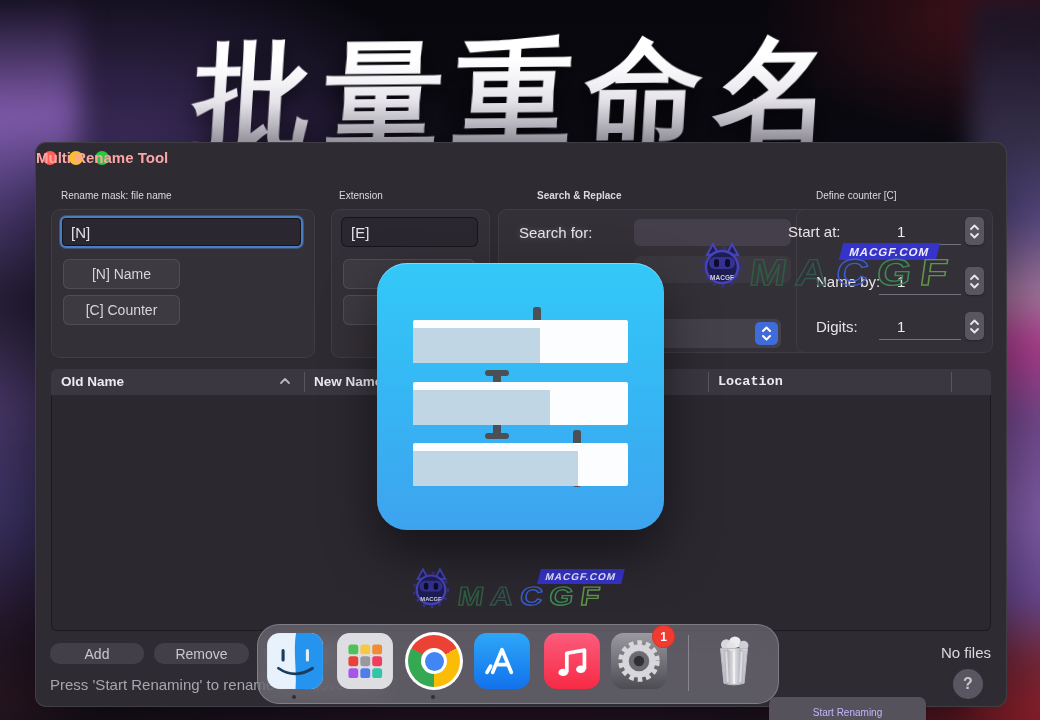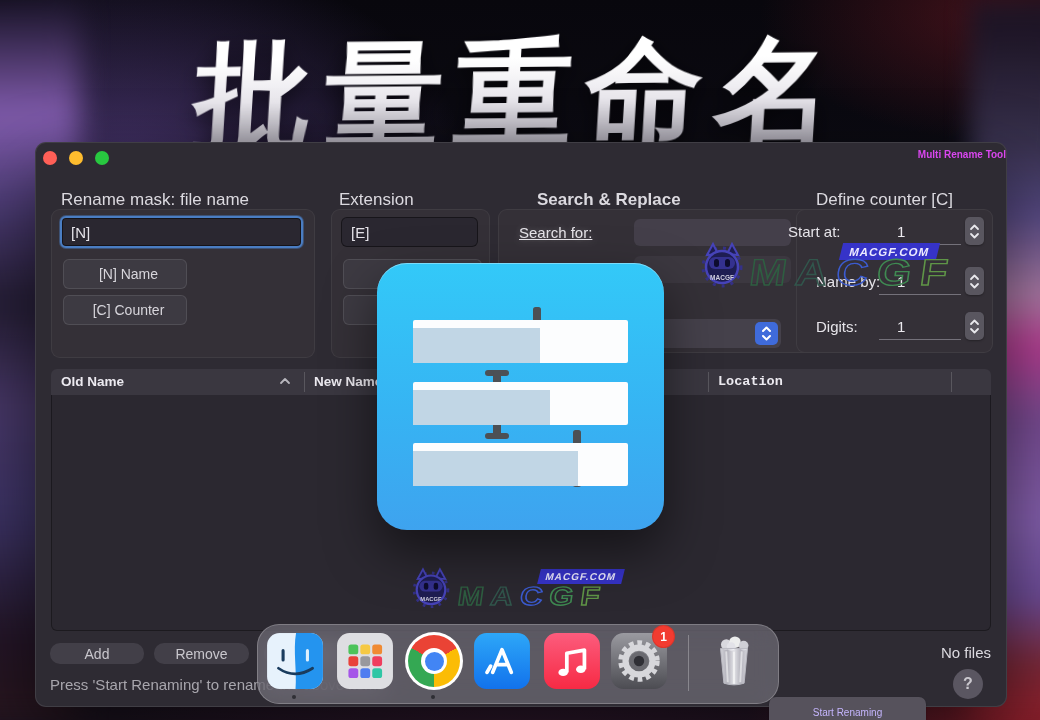--- a/index.html
+++ b/index.html
@@ -27,31 +27,31 @@
     text-shadow:none;filter:drop-shadow(0 7px 10px rgba(0,0,0,.55));}
 
   
   .win{position:absolute;left:35px;top:142px;width:970px;height:563px;z-index:2;
     background:#2e2b33;border:1px solid rgba(255,255,255,.09);border-radius:11px;
     box-shadow:0 30px 70px rgba(0,0,0,.55);}
   .tl{position:absolute;top:8px;width:14px;height:14px;border-radius:50%;}
   .tl.red{left:7px;background:#ff5f57;}
   .tl.yel{left:33px;background:#febc2e;}
   .tl.grn{left:59px;background:#28c840;}
-  .win-title{position:absolute;left:0;top:6px;width:100%;text-align:right;font-size:10px;font-weight:700;color:#d946ef;}
-
-  .seclabel{position:absolute;font-size:17px;color:#dbd9df;}
+  .win-title{position:absolute;left:0;top:6px;width:100%;text-align:left;font-size:15px;font-weight:700;color:#fca5a5;}
+
+  .seclabel{position:absolute;font-size:10px;color:#dbd9df;}
   .groupbox{position:absolute;background:#343037;border:1px solid rgba(255,255,255,.06);border-radius:9px;}
 
   .field{position:absolute;background:#2a2730;border:1px solid rgba(0,0,0,.45);border-radius:6px;
     color:#e4e2e8;font-size:15px;font-family:"Liberation Sans",sans-serif;padding:0 9px;box-sizing:border-box;outline:none;}
   .field.focus{border:2px solid #4a7dc2;box-shadow:0 0 0 1px rgba(74,125,194,.45), inset 0 0 0 1px rgba(0,0,0,.5);}
 
   .mbtn{position:absolute;background:#3d3a42;border:1px solid rgba(255,255,255,.1);border-radius:6px;
-    color:#d7d5db;font-size:14px;display:flex;align-items:center;justify-content:center;cursor:default;padding-left:7px;}
+    color:#d7d5db;font-size:14px;display:flex;align-items:center;justify-content:center;cursor:default;}
 
   .srfield{position:absolute;background:#443f4a;border-radius:6px;}
   .popup{position:absolute;background:#45414b;border-radius:6px;}
   .popup .pbtn{position:absolute;right:3px;top:3px;width:23px;height:23px;background:#3f6bdb;border-radius:5px;
     display:flex;align-items:center;justify-content:center;}
 
   .clabel{position:absolute;font-size:15px;color:#e6e4e9;}
   .cval{position:absolute;width:82px;height:27px;border-bottom:1px solid #74717a;color:#eceaef;font-size:15px;
     display:flex;align-items:center;padding-left:18px;box-sizing:border-box;}
   .stepper{position:absolute;width:19px;height:28px;background:#59565f;border-radius:5px;
@@ -129,21 +129,21 @@
     <input class="field focus" style="left: 24px; top: 73px; width: 243px; height: 32px;" value="[N]">
     <div class="mbtn" style="left:27px;top:116px;width:115px;height:28px;">[N] Name</div>
     <div class="mbtn" style="left:27px;top:152px;width:115px;height:28px;">[C] Counter</div>
 
     <div class="groupbox" style="left:295px;top:66px;width:157px;height:147px;"></div>
     <input class="field" style="left: 305px; top: 74px; width: 137px; height: 30px;" value="[E]">
     <div class="mbtn" style="left:307px;top:116px;width:130px;height:28px;"></div>
     <div class="mbtn" style="left:307px;top:152px;width:130px;height:28px;"></div>
 
     <div class="groupbox" style="left:462px;top:66px;width:365px;height:142px;"></div>
-    <div class="clabel" style="left:483px;top:81px;text-shadow:0 0 6px rgba(255,255,255,.25);text-decoration:underline;">Search for:</div>
+    <div class="clabel" style="left:483px;top:81px;text-shadow:0 0 6px rgba(255,255,255,.25);">Search for:</div>
     <input class="srfield field" style="left: 598px; top: 76px; width: 157px; height: 27px; background: rgb(68, 63, 74); border: none;">
     <div class="srfield" style="left:598px;top:113px;width:157px;height:27px;opacity:.5;"></div>
     <div class="popup" style="left:535px;top:176px;width:210px;height:29px;">
       <div class="pbtn">
         <svg width="13" height="19" viewBox="0 0 13 19">
             <path d="M3 7 L6.5 3.5 L10 7 M3 12 L6.5 15.5 L10 12" fill="none" stroke="#fff" stroke-width="2" stroke-linecap="round" stroke-linejoin="round"></path>
           </svg>
       </div>
     </div>
 

